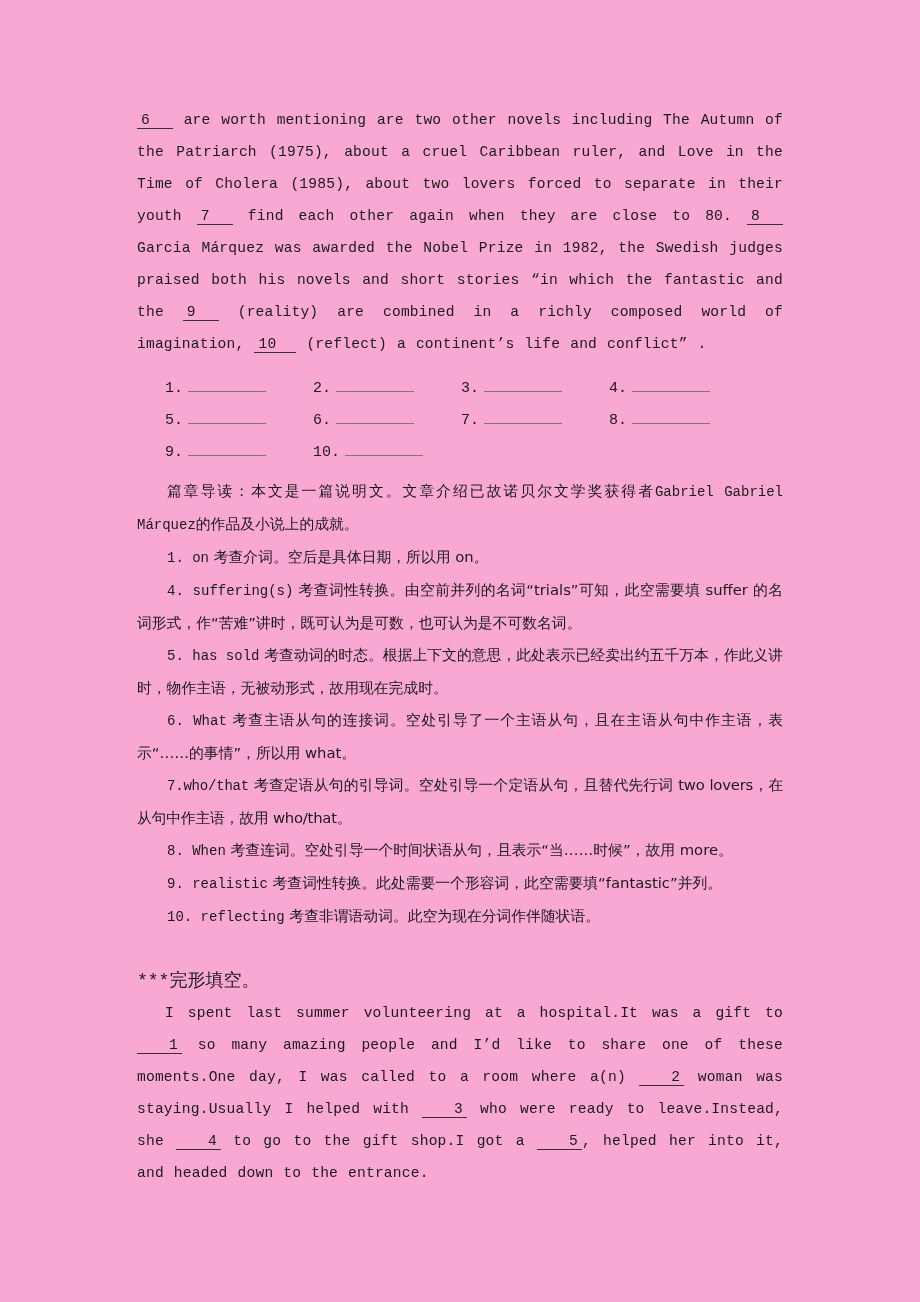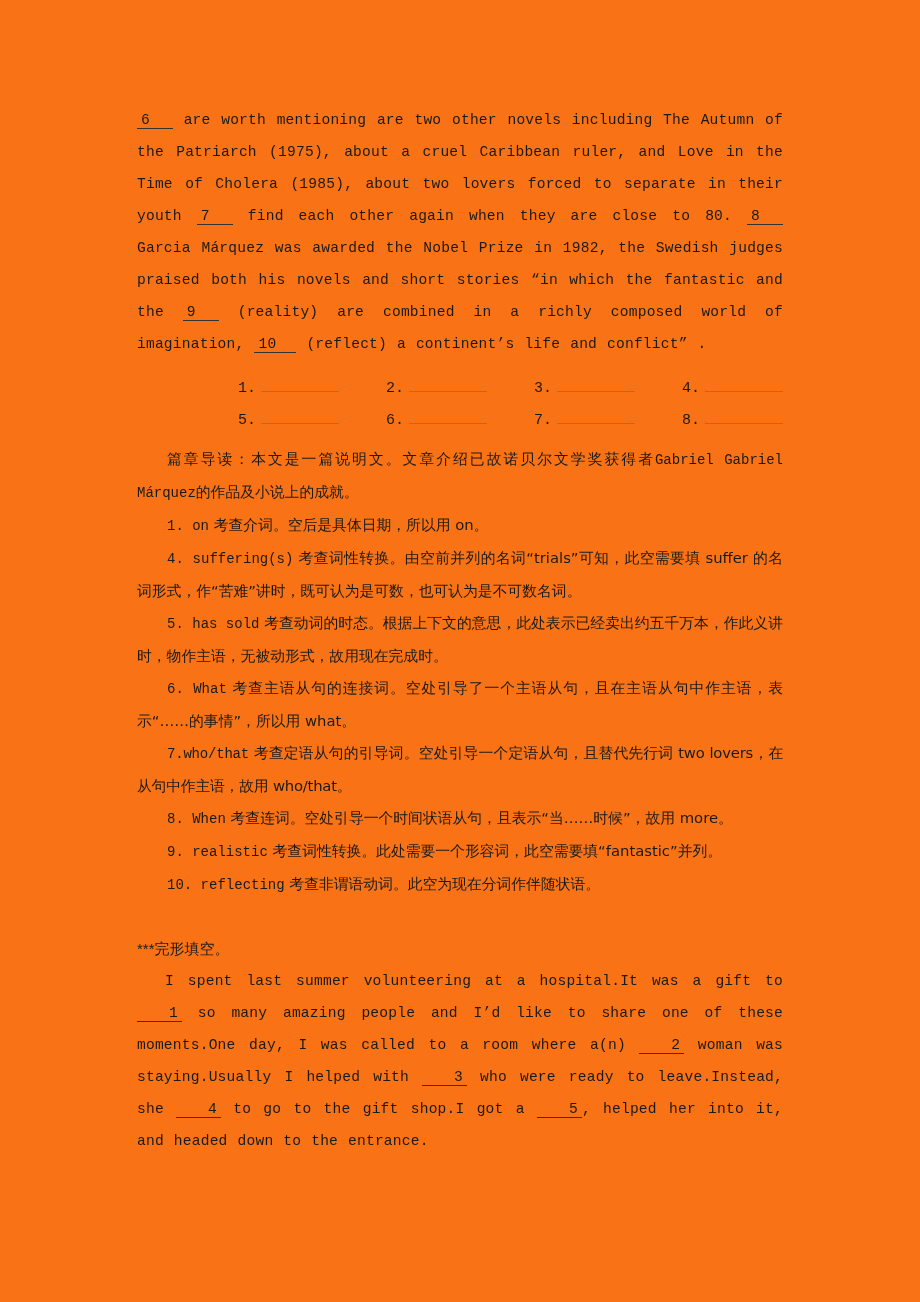--- a/index.html
+++ b/index.html
@@ -11,21 +11,21 @@
     width: 920px;
     height: 1302px;
     font-family: "Liberation Mono", "DejaVu Sans Mono", monospace;
     color: #1a1a1a;
     overflow: hidden;
   }
   .page {
     position: relative;
     width: 920px;
     height: 1302px;
-    background: #f97316;
+    background: #f9a8d4;
   }
   .content {
     position: absolute;
     left: 137px;
     top: 104px;
     width: 646px;
   }
 
   
   .eng-para {
@@ -48,21 +48,20 @@
     line-height: 1.05;
     font-size: 14.6px;
   }
   .blank.wide { min-width: 34px; }
 
   
   .answer-rows {
     margin-top: 13px;
     font-size: 15px;
     line-height: 32px;
-    text-align: right;
   }
   .ans-row {
     display: block;
     white-space: nowrap;
     padding-left: 28px;
   }
   .ans-cell {
     display: inline-block;
     width: 148px;
     vertical-align: baseline;
@@ -90,38 +89,39 @@
     text-indent: 30px;
   }
   .cn-para .en {
     font-family: "Liberation Mono", "DejaVu Sans Mono", monospace;
     font-size: 14px;
   }
   .cn-para.tight { letter-spacing: -0.2px; }
 
   
   .section-head {
-    font-family: Liberation Sans, sans-serif;
-    font-size: 15px;
+    font-family: Liberation Mono, monospace;
+    font-size: 18px;
     line-height: 32px;
     margin: 0;
   }
   .spacer-line { height: 32px; }
 </style>
 </head>
 <body>
 
 <div class="page">
   <div class="content">
 
     <p class="eng-para" id="passage-cont"><span class="blank">6</span> are worth mentioning are two other novels including The Autumn of the Patriarch (1975), about a cruel Caribbean ruler, and Love in the Time of Cholera (1985), about two lovers forced to separate in their youth <span class="blank">7</span> find each other again when they are close to 80. <span class="blank">8</span> Garcia Márquez was awarded the Nobel Prize in 1982, the Swedish judges praised both his novels and short stories “in which the fantastic and the <span class="blank">9</span> (reality) are combined in a richly composed world of imagination, <span class="blank wide">10</span> (reflect)  a continent’s life and conflict” .</p>
 
     <div class="answer-rows" id="answer-grid">
         <div class="ans-row"><span class="ans-cell"><span class="ans-num">1.</span><span class="ans-line"></span></span><span class="ans-cell"><span class="ans-num">2.</span><span class="ans-line"></span></span><span class="ans-cell"><span class="ans-num">3.</span><span class="ans-line"></span></span><span class="ans-cell"><span class="ans-num">4.</span><span class="ans-line"></span></span></div>
         <div class="ans-row"><span class="ans-cell"><span class="ans-num">5.</span><span class="ans-line"></span></span><span class="ans-cell"><span class="ans-num">6.</span><span class="ans-line"></span></span><span class="ans-cell"><span class="ans-num">7.</span><span class="ans-line"></span></span><span class="ans-cell"><span class="ans-num">8.</span><span class="ans-line"></span></span></div>
+        <div class="ans-row"><span class="ans-cell"><span class="ans-num">9.</span><span class="ans-line"></span></span><span class="ans-cell"><span class="ans-num">10.</span><span class="ans-line"></span></span></div>
       </div>
 
     <div class="cn-block">
 
       <p class="cn-para" id="reading-guide"><span>篇章导读：</span>本文是一篇说明文。文章介绍已故诺贝尔文学奖获得者<span class="en">Gabriel Gabriel Márquez</span>的作品及小说上的成就。</p>
 
       <div id="explanation-list">
           <p class="cn-para"><span class="en">1.</span><span class="en"> on</span><span> 考查介词。空后是具体日期，所以用 on。</span></p>
           <p class="cn-para"><span class="en">4.</span><span class="en"> suffering(s)</span><span>  考查词性转换。由空前并列的名词“trials”可知，此空需要填 suffer 的名词形式，作“苦难”讲时，既可认为是可数，也可认为是不可数名词。</span></p>
           <p class="cn-para"><span class="en">5.</span><span class="en"> has sold</span><span> 考查动词的时态。根据上下文的意思，此处表示已经卖出约五千万本，作此义讲时，物作主语，无被动形式，故用现在完成时。</span></p>

